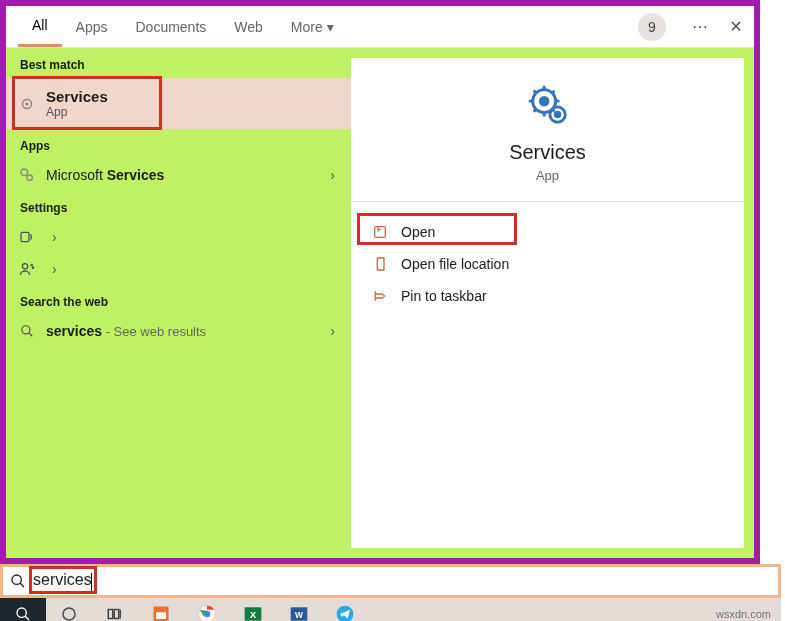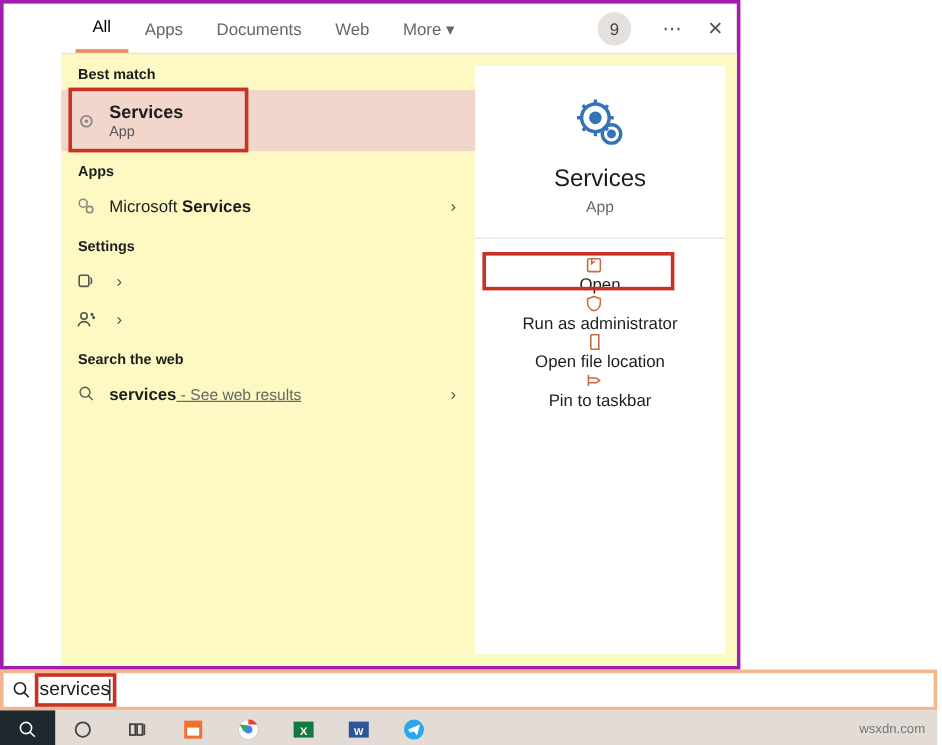--- a/index.html
+++ b/index.html
@@ -1,55 +1,55 @@
 <!DOCTYPE html>
 <html><head>
 <meta charset="utf-8">
 <style>
   * { box-sizing: border-box; margin: 0; padding: 0; }
   body { font-family: "Segoe UI", Arial, sans-serif; font-size: 14px; color: #1c1c1c; background: #fff; width: 785px; }
 
-  .search-panel { width: 617px; border: 3px solid #a21caf; padding-left: 48px; }
+  .search-panel { width: 760px; border: 6px solid #a21caf; }
 
   
   .tabs { display: flex; align-items: center; height: 42px; padding-left: 12px; border-bottom: 1px solid #e6e1dd; }
   .tab { padding: 0 14px; height: 100%; display: flex; align-items: center; color: #666; cursor: pointer; }
   .tab.active { color: #000; border-bottom: 3px solid #e88b5d; }
   .more-chevron { margin-left: 4px; }
   .tabs-spacer { flex: 1; }
   .badge-circle { width: 28px; height: 28px; border-radius: 50%; background: #e6e1dd; display: flex; align-items: center; justify-content: center; color: #444; margin-right: 16px; }
   .ellipsis-icon, .close-icon { width: 36px; display: flex; align-items: center; justify-content: center; color: #555; cursor: pointer; font-size: 16px; }
 
-  .body-row { display: flex; background: #fef9c3; height: 510px; }
+  .body-row { display: flex; background: #bef264; height: 510px; }
 
   
   .left-col { width: 345px; }
   .group-header { font-size: 12px; font-weight: 600; padding: 10px 14px 6px; }
   .result-row { display: flex; align-items: center; padding: 8px 10px; cursor: pointer; position: relative; }
   .result-row .icon-slot { width: 22px; display: flex; justify-content: center; color: #555; margin-right: 8px; }
   .result-row .content { flex: 1; }
   .result-row .chevron { color: #555; padding: 0 6px; }
 
   .best-match { background: #f2d6cc; padding-top: 10px; padding-bottom: 10px; }
   .best-match .title { font-weight: 600; font-size: 15px; }
   .best-match .subtitle { font-size: 12px; color: #555; }
   .red-box-bestmatch { position: absolute; left: 6px; top: -2px; width: 150px; height: 54px; border: 3px solid #c73222; pointer-events: none; }
 
-  .sub-desc { color: #666; font-size: 13px; text-decoration: underline; }
+  .sub-desc { color: #666; font-size: 13px; }
   .res-title { font-size: 14px; }
 
   
   .right-col { flex: 1; background: #fff; margin: 10px 10px 10px 0; }
   .preview-head { display: flex; flex-direction: column; align-items: center; padding: 24px 0 18px; border-bottom: 1px solid #e6e1dd; }
   .gear-icon { color: #3573b8; margin-bottom: 10px; }
   .preview-title { font-size: 20px; font-weight: 400; }
   .preview-sub { font-size: 13px; color: #666; margin-top: 4px; }
 
   .action-list { padding: 14px 10px; }
-  .action-row { display: flex; align-items: center; height: 32px; padding: 0 8px; cursor: pointer; position: relative; flex-direction: column; }
+  .action-row { display: flex; align-items: center; height: 32px; padding: 0 8px; cursor: pointer; position: relative; }
   .action-row .aicon { width: 22px; color: #cc6b43; margin-right: 10px; display: inline-flex; justify-content: center; }
   .action-row .alabel { font-size: 14px; }
   .red-box-open { position: absolute; left: -4px; top: -3px; width: 160px; height: 32px; border: 3px solid #c73222; pointer-events: none; }
 
   
   .search-input-row { display: flex; align-items: center; border: 3px solid #f1b68e; width: 781px; height: 34px; }
   .search-input-row .search-icon { width: 30px; display: flex; justify-content: center; color: #222; }
   .search-input-inner { position: relative; }
   .search-input-inner .red-box-input { position: absolute; left: -4px; top: -5px; width: 68px; height: 28px; border: 3px solid #c73222; }
   .search-text { font-size: 16px; }
@@ -174,28 +174,20 @@
               <svg width="16" height="16" viewBox="0 0 24 24" fill="none" stroke="#cc6b43" stroke-width="2">
                 <rect x="4" y="4" width="16" height="16" rx="2"></rect>
                 <path d="M9 4v6l4-3"></path>
               </svg>
             </span>
           <span class="alabel">Open</span>
         </div>
         <div class="action-row">
           <span class="aicon">
               <svg width="16" height="16" viewBox="0 0 24 24" fill="none" stroke="#cc6b43" stroke-width="2">
-                <path d="M12 3l8 3v5c0 5-3.5 9-8 10-4.5-1-8-5-8-10V6l8-3z"></path>
-              </svg>
-            </span>
-          <span class="alabel">Run as administrator</span>
-        </div>
-        <div class="action-row">
-          <span class="aicon">
-              <svg width="16" height="16" viewBox="0 0 24 24" fill="none" stroke="#cc6b43" stroke-width="2">
                 <path d="M8 3v18M8 3h10v18H8"></path>
               </svg>
             </span>
           <span class="alabel">Open file location</span>
         </div>
         <div class="action-row">
           <span class="aicon">
               <svg width="16" height="16" viewBox="0 0 24 24" fill="none" stroke="#cc6b43" stroke-width="2">
                 <path d="M5 9h10l4 3-4 3H5M5 5v14"></path>
               </svg>

